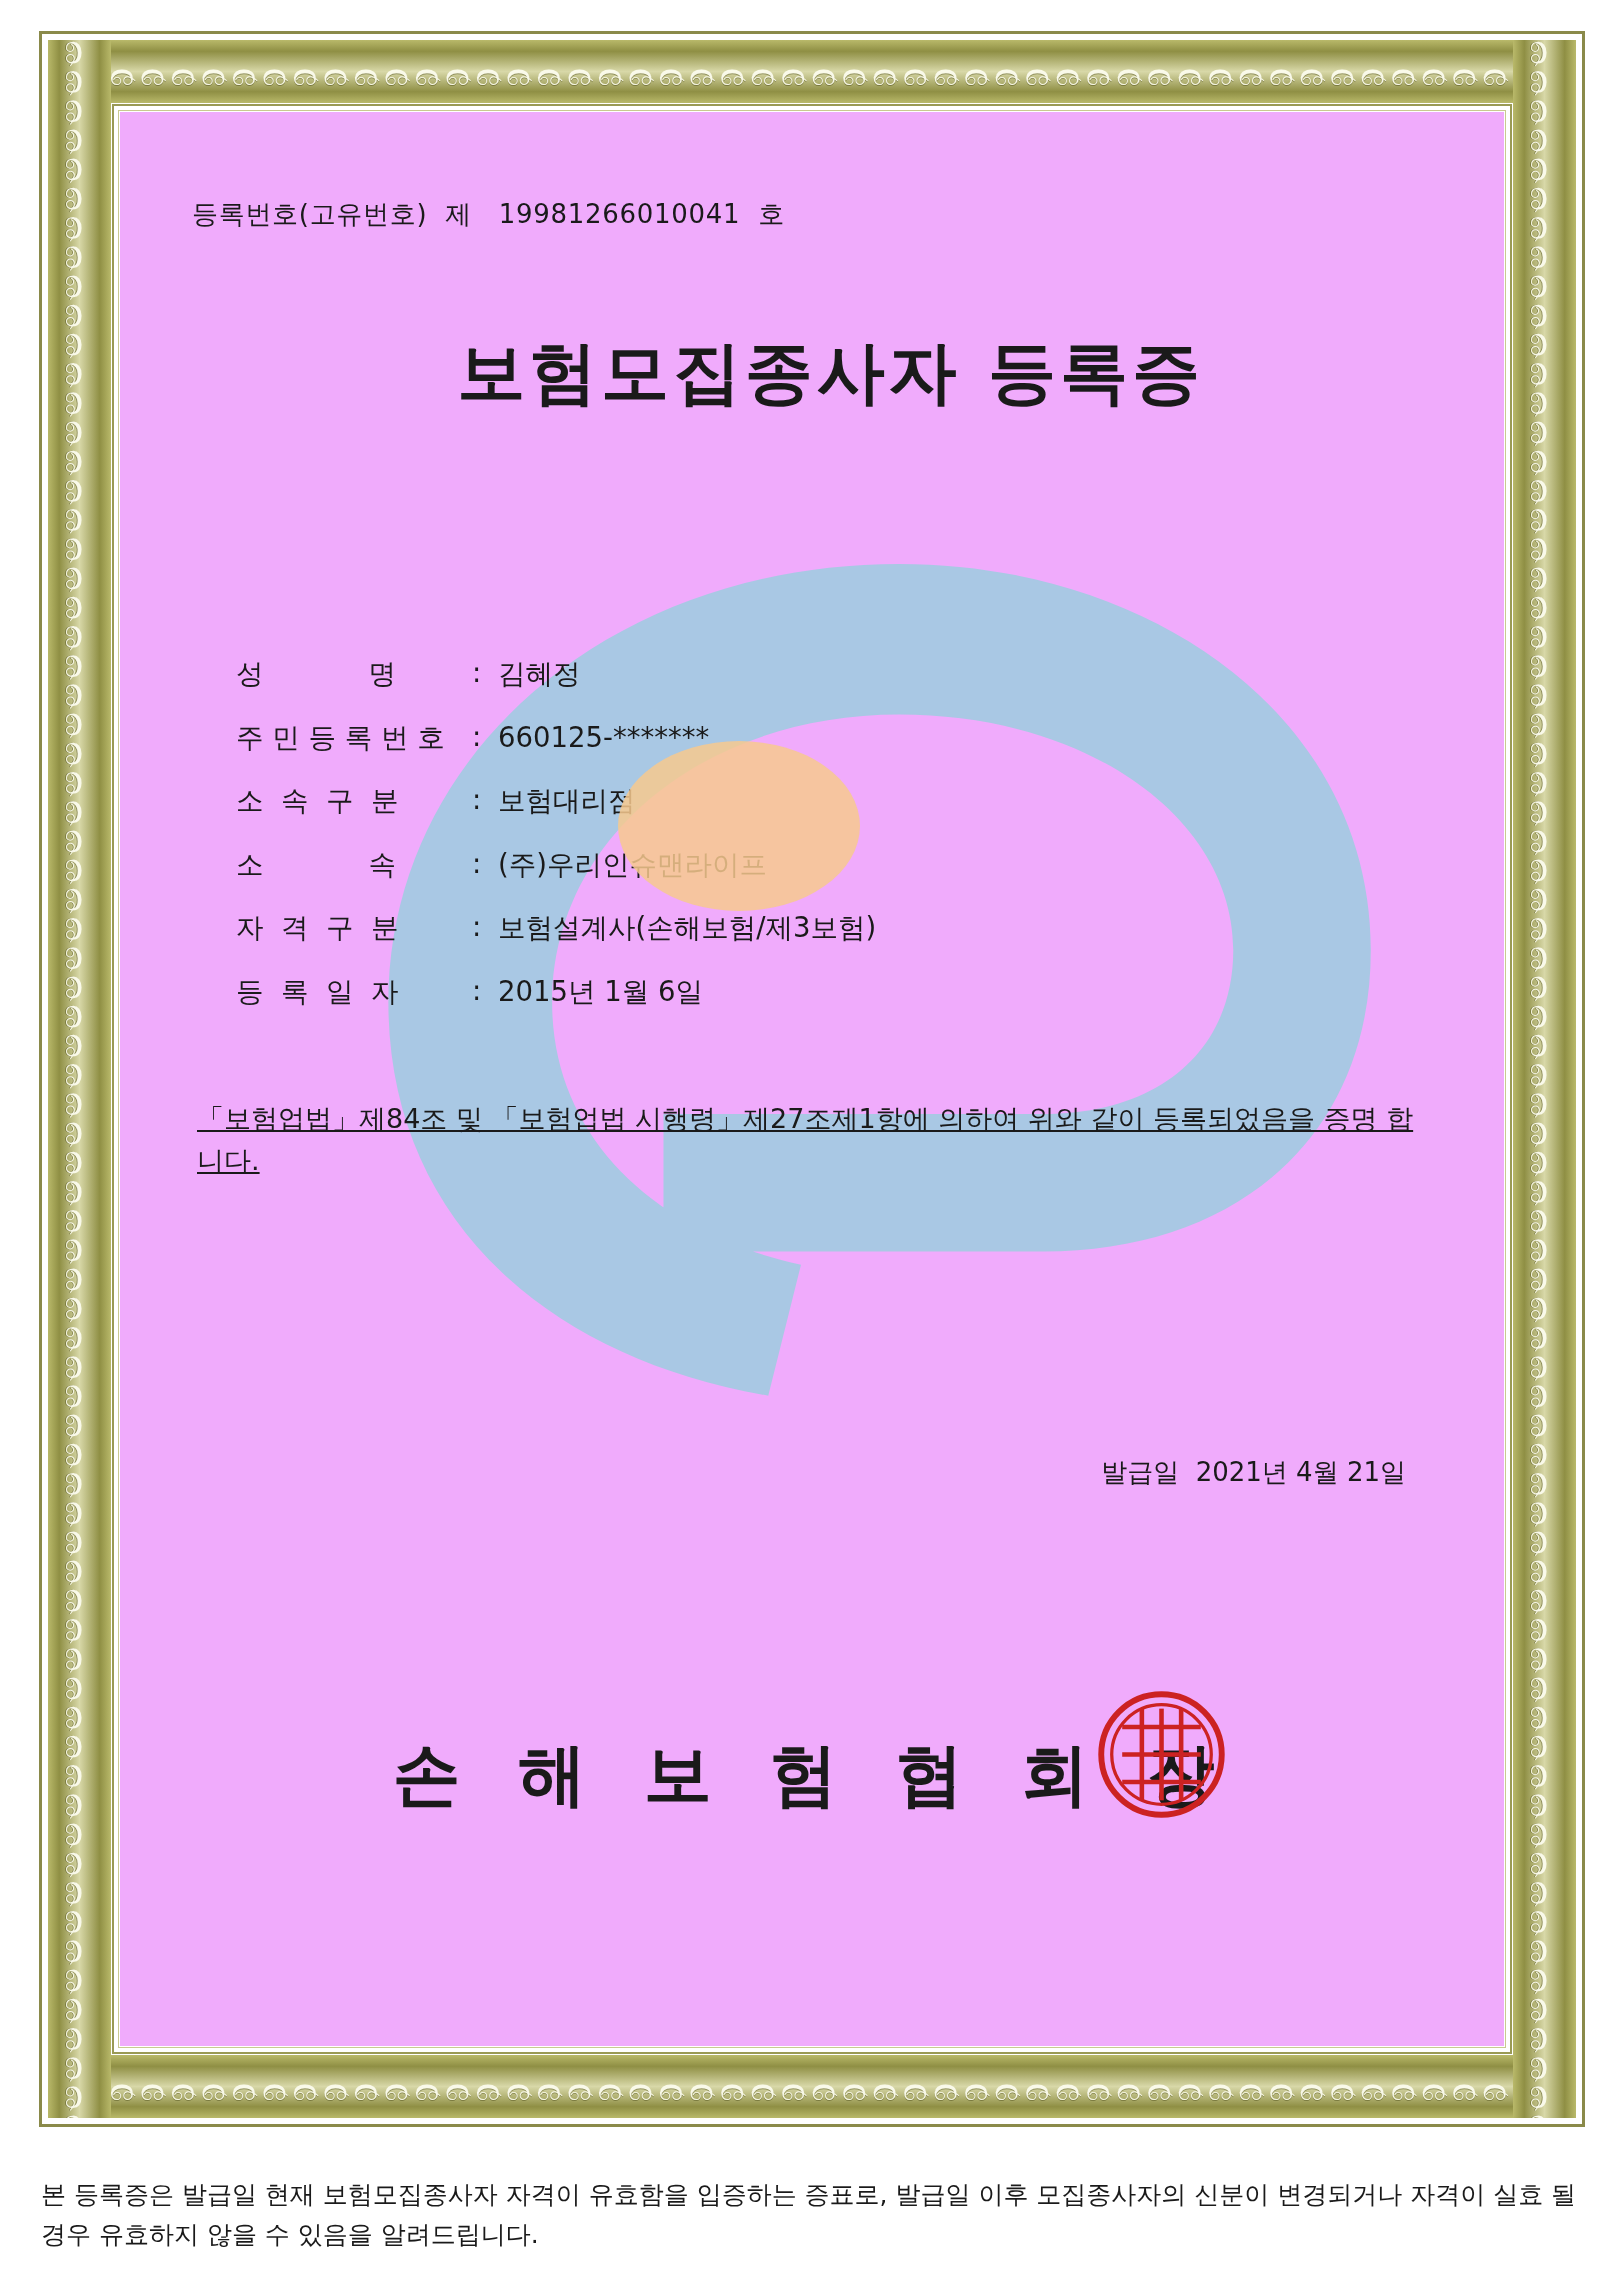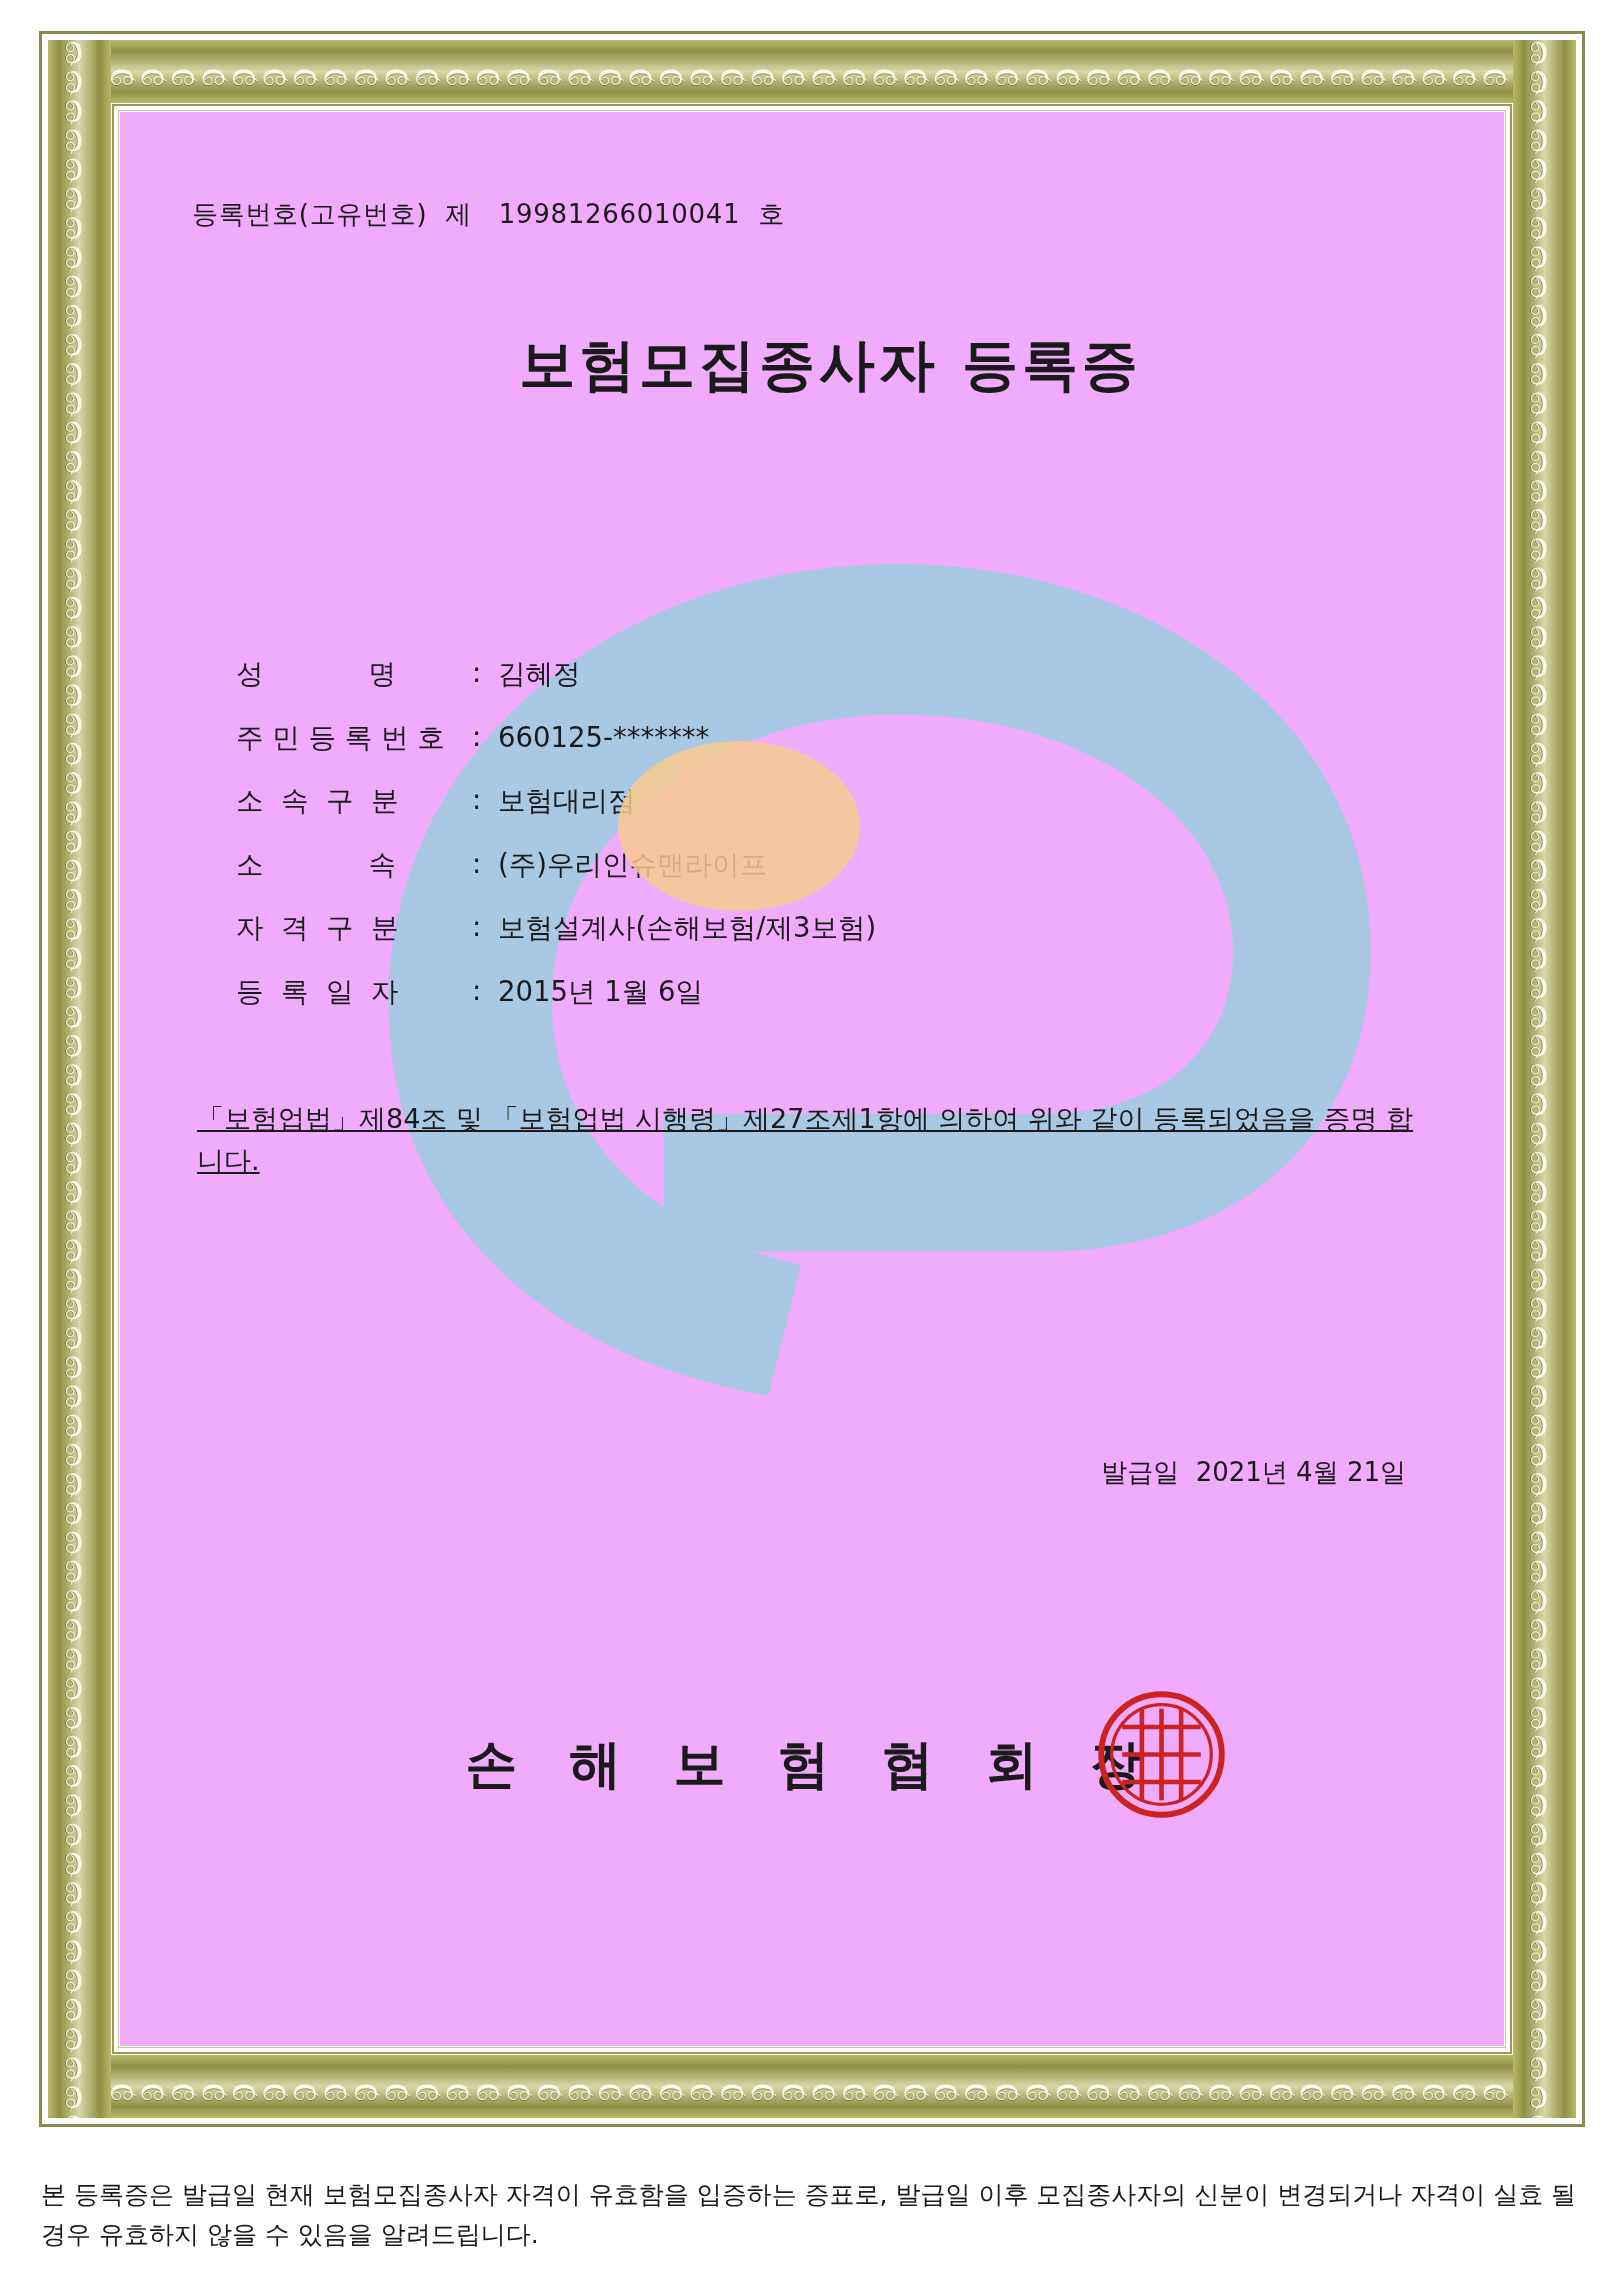--- a/index.html
+++ b/index.html
@@ -116,21 +116,21 @@
     letter-spacing: 0.7px;
     white-space: pre;
   }
 
   .title {
     position: absolute;
     left: 0;
     right: 0;
     top: 216px;
     text-align: center;
-    font-size: 56px;
+    font-size: 68px;
     font-weight: bold;
     letter-spacing: 3.9px;
     margin-left: 37px;
   }
 
   .fields {
     position: absolute;
     left: 72px;
     top: 544px;
     width: 1179px;
@@ -175,21 +175,21 @@
     font-size: 26px;
     white-space: pre;
   }
 
   .signature {
     position: absolute;
     left: 0;
     right: 0;
     top: 1618px;
     text-align: center;
-    font-size: 52px;
+    font-size: 68px;
     font-weight: bold;
     letter-spacing: 17px;
   }
 
   .seal {
     position: absolute;
     left: 976px;
     top: 1577px;
     width: 131px;
     height: 131px;

